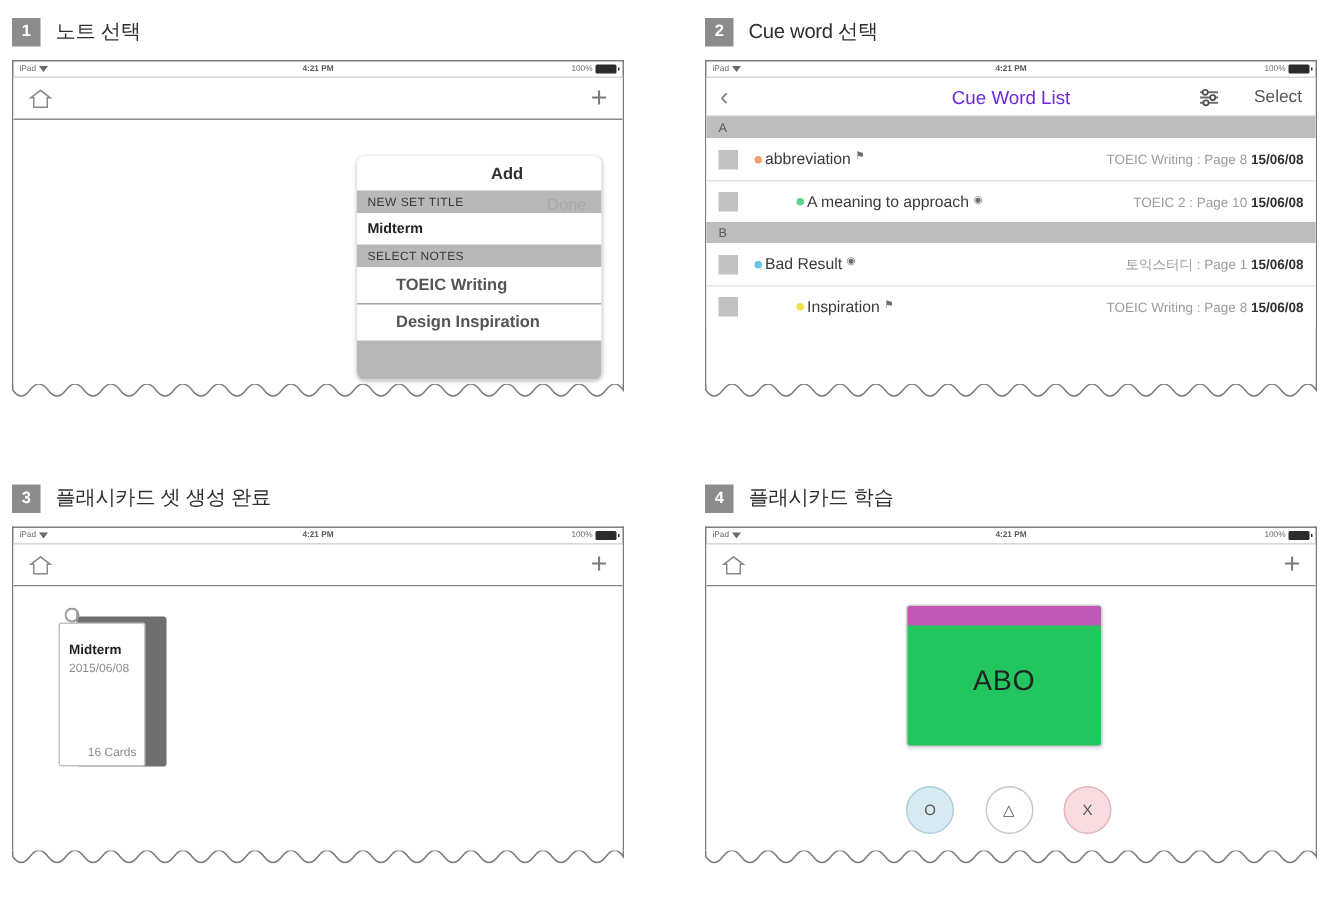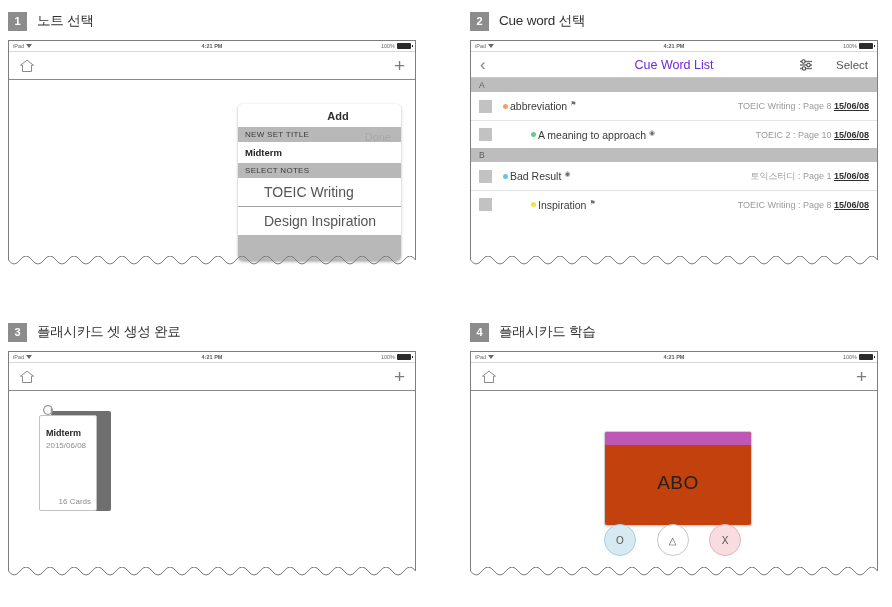--- a/index.html
+++ b/index.html
@@ -217,23 +217,24 @@
     letter-spacing: .3px;
     padding: 3px 7px;
   }
   .pop-value {
     font-size: 9.5px;
     font-weight: bold;
     color: #222222;
     padding: 5px 7px;
   }
   .pop-item {
-    font-size: 14px;
+    font-size: 11px;
     color: #555555;
     padding: 6px 7px 6px 26px;
+    font-weight: bold;
   }
   .pop-item + .pop-item { border-top: 1px solid #a3a3a3; }
   .pop-footer { height: 26px; background: #b8b8b8; }
 
   
   .sec-header {
     background: #bdbdbd;
     color: #5c5c5c;
     font-size: 8.5px;
     padding: 2px 8px;
@@ -278,21 +279,21 @@
     color: #6d6d6d;
     margin-left: 2px;
     margin-bottom: 4px;
   }
   .cue-meta {
     margin-left: auto;
     font-size: 9px;
     color: #9b9b9b;
     white-space: nowrap;
   }
-  .cue-meta b { color: #2f2f2f; font-weight: bold; text-decoration: underline; }
+  .cue-meta b { color: #2f2f2f; font-weight: bold; }
 
   
   .set-card {
     position: absolute;
     left: 30px;
     top: 20px;
     width: 72px;
     height: 100px;
   }
   .set-card-back {
@@ -333,24 +334,24 @@
     margin-top: auto;
     font-size: 8px;
     color: #8c8c8c;
     text-align: right;
   }
 
   
   .flash-card {
     position: absolute;
     left: 133px;
-    top: 40px;
-    width: 148px;
+    top: 12px;
+    width: 131px;
     height: 95px;
-    background: #c2410c;
+    background: #22c55e;
     border: 1px solid #d0d0d0;
     border-radius: 3px;
     box-sizing: border-box;
     overflow: hidden;
     display: flex;
     align-items: center;
     justify-content: center;
     box-shadow: 0 1px 2px rgba(0,0,0,.12);
   }
   .flash-bar {

